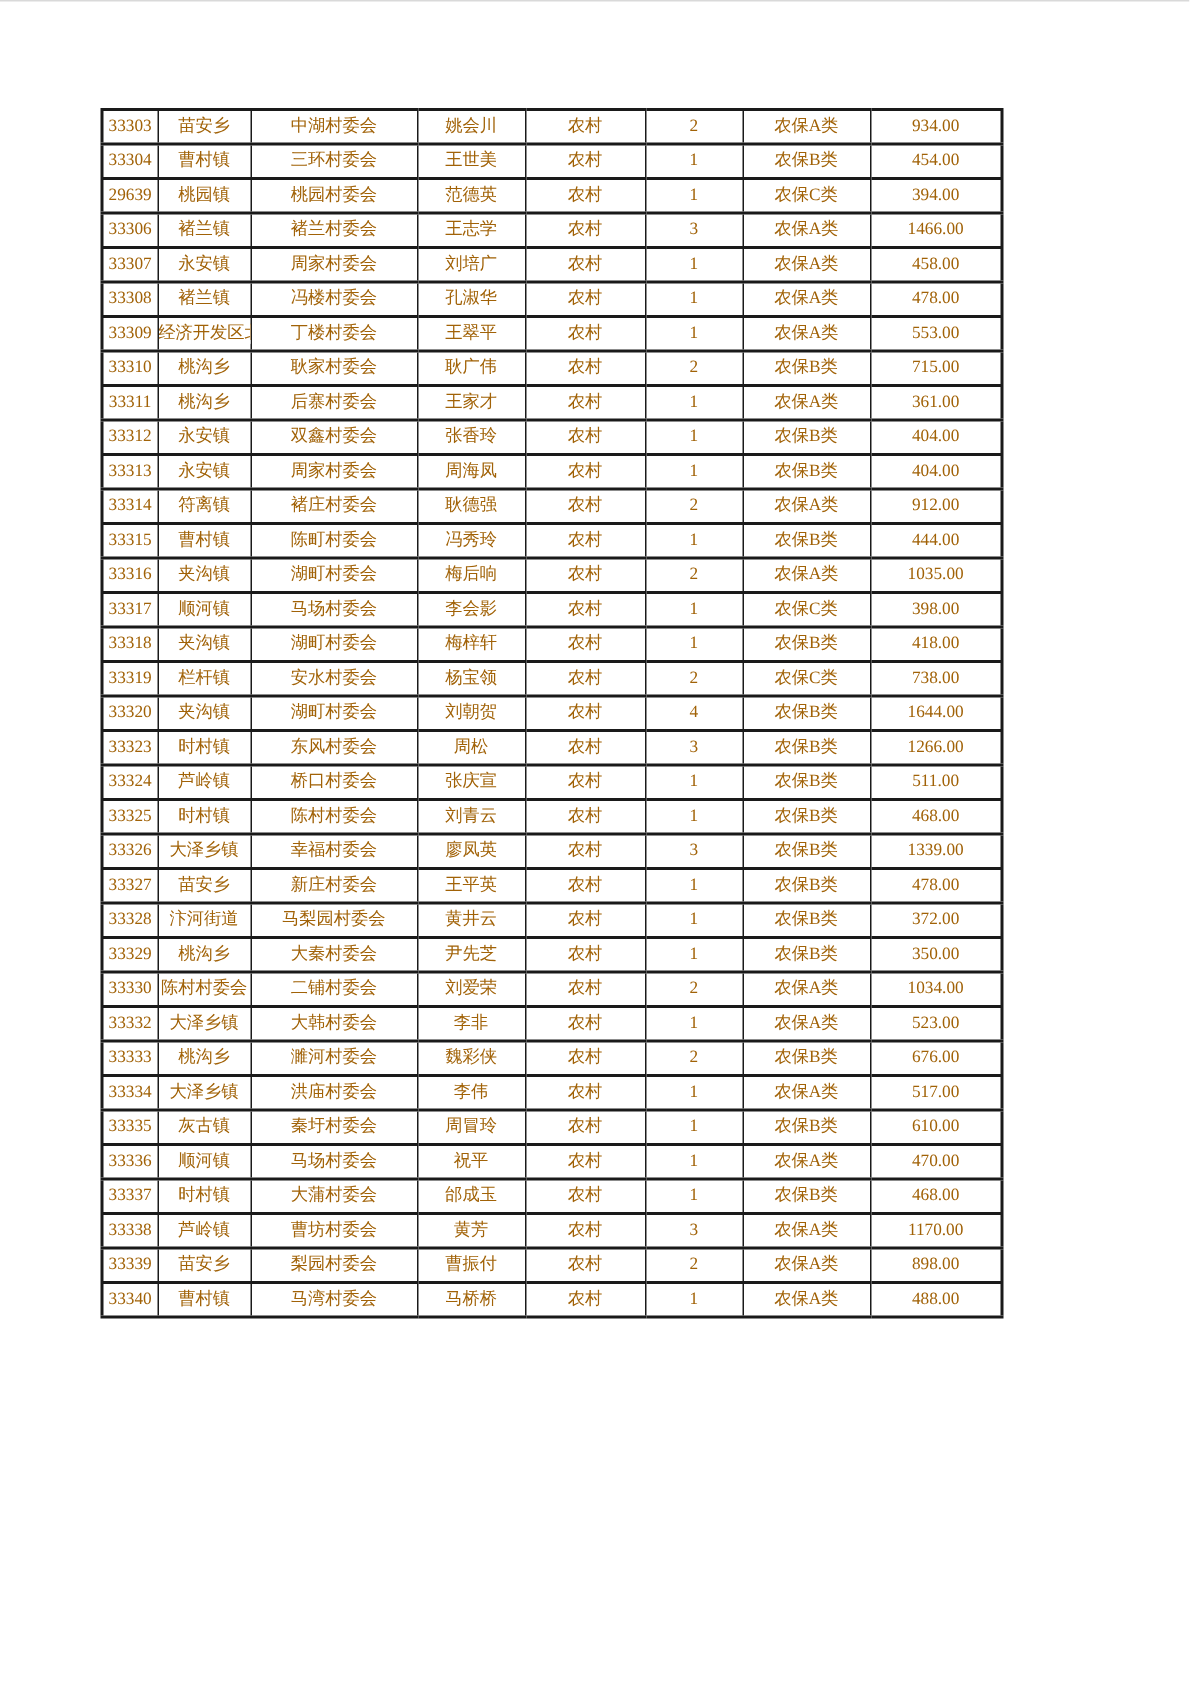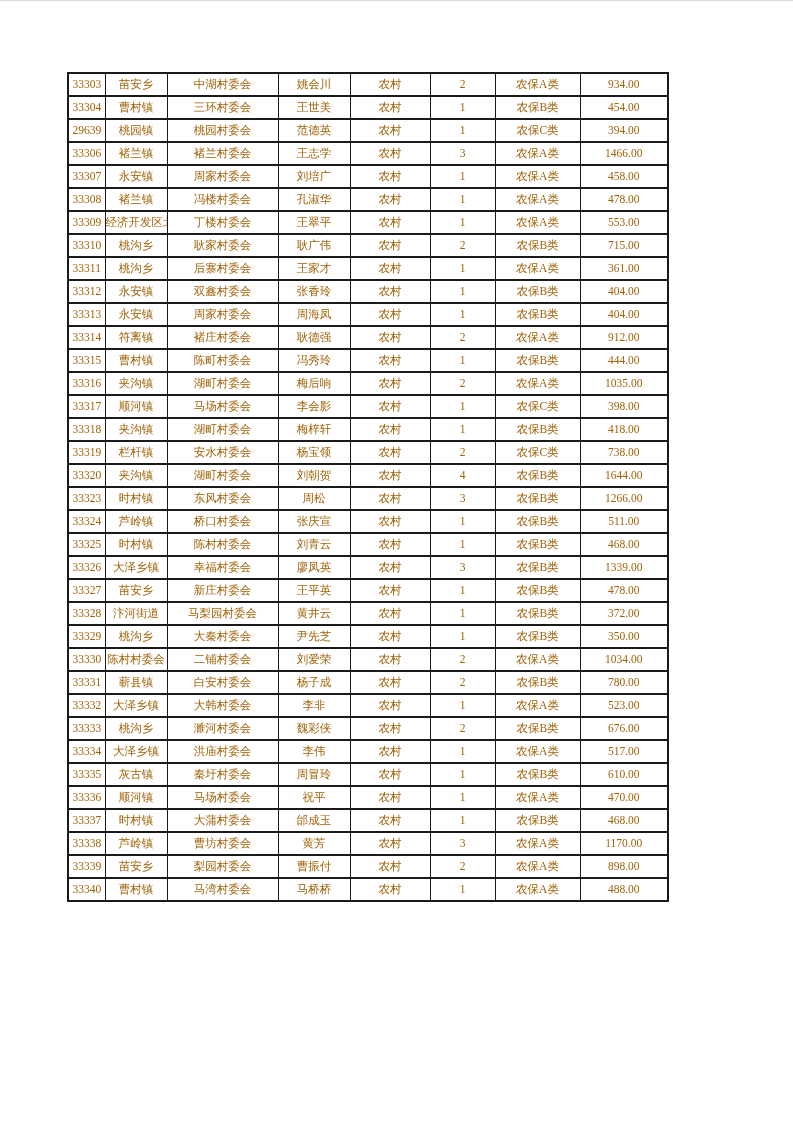--- a/index.html
+++ b/index.html
@@ -336,30 +336,20 @@
           <td>33330</td>
           <td>陈村村委会</td>
           <td>二铺村委会</td>
           <td>刘爱荣</td>
           <td>农村</td>
           <td>2</td>
           <td>农保A类</td>
           <td>1034.00</td>
         </tr>
         <tr>
-          <td>33331</td>
-          <td>蕲县镇</td>
-          <td>白安村委会</td>
-          <td>杨子成</td>
-          <td>农村</td>
-          <td>2</td>
-          <td>农保B类</td>
-          <td>780.00</td>
-        </tr>
-        <tr>
           <td>33332</td>
           <td>大泽乡镇</td>
           <td>大韩村委会</td>
           <td>李非</td>
           <td>农村</td>
           <td>1</td>
           <td>农保A类</td>
           <td>523.00</td>
         </tr>
         <tr>

